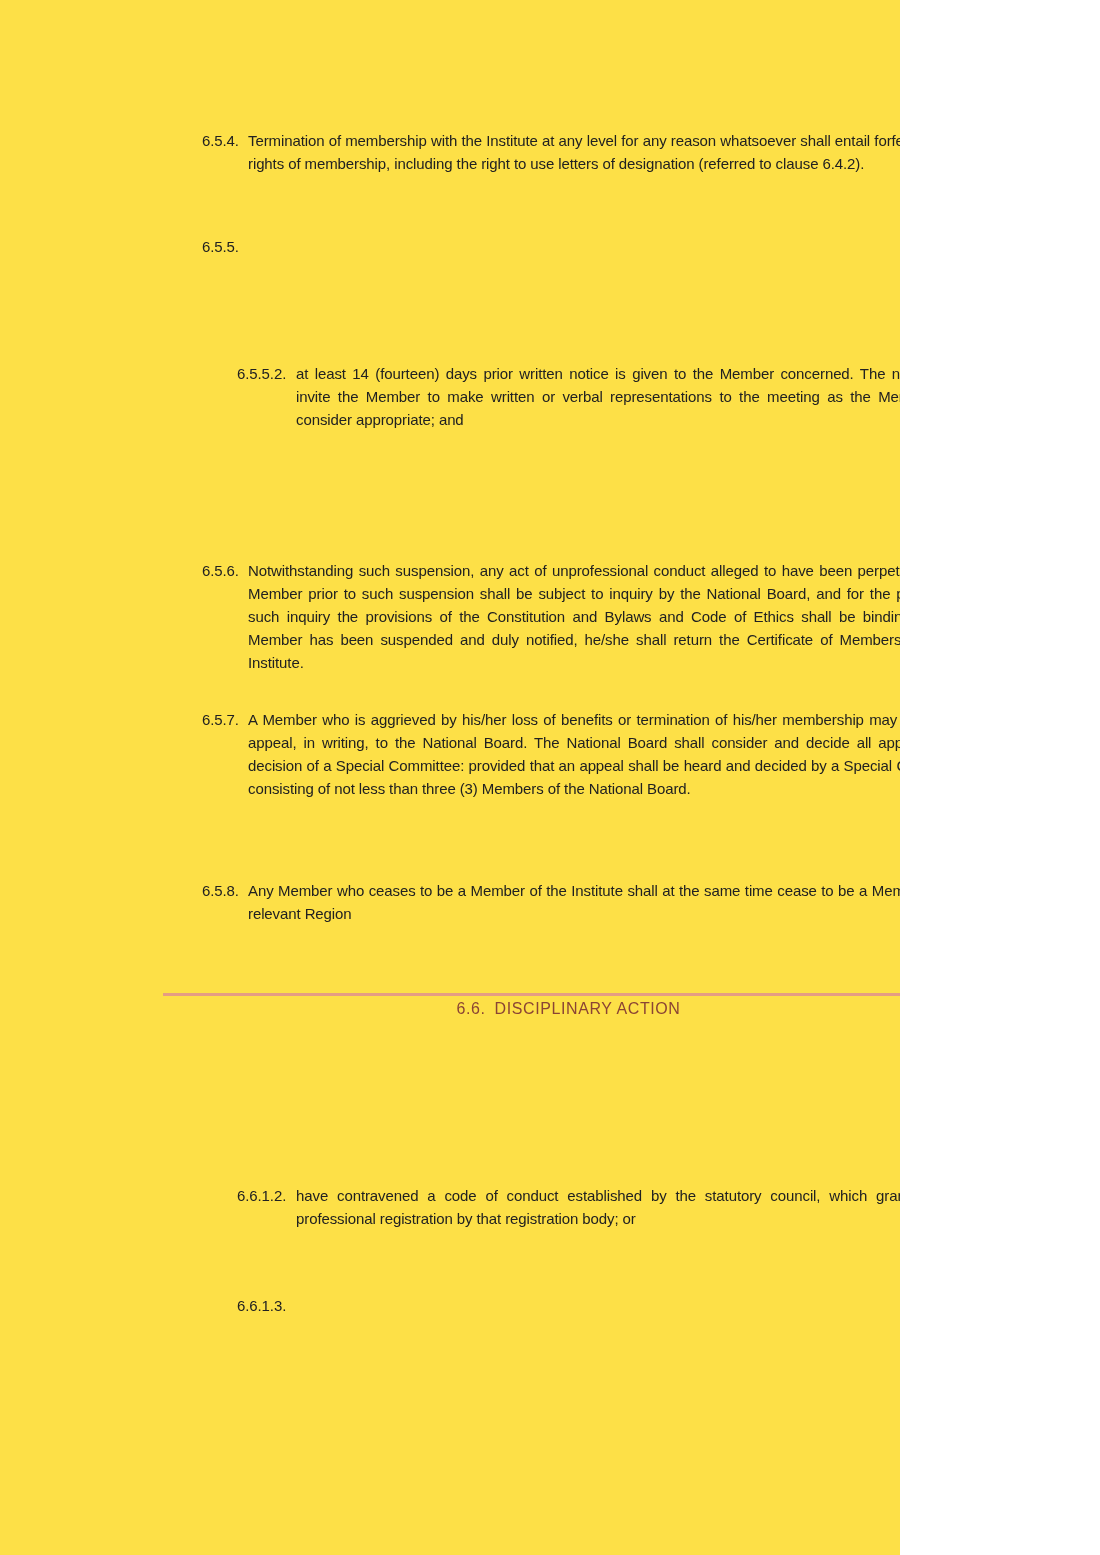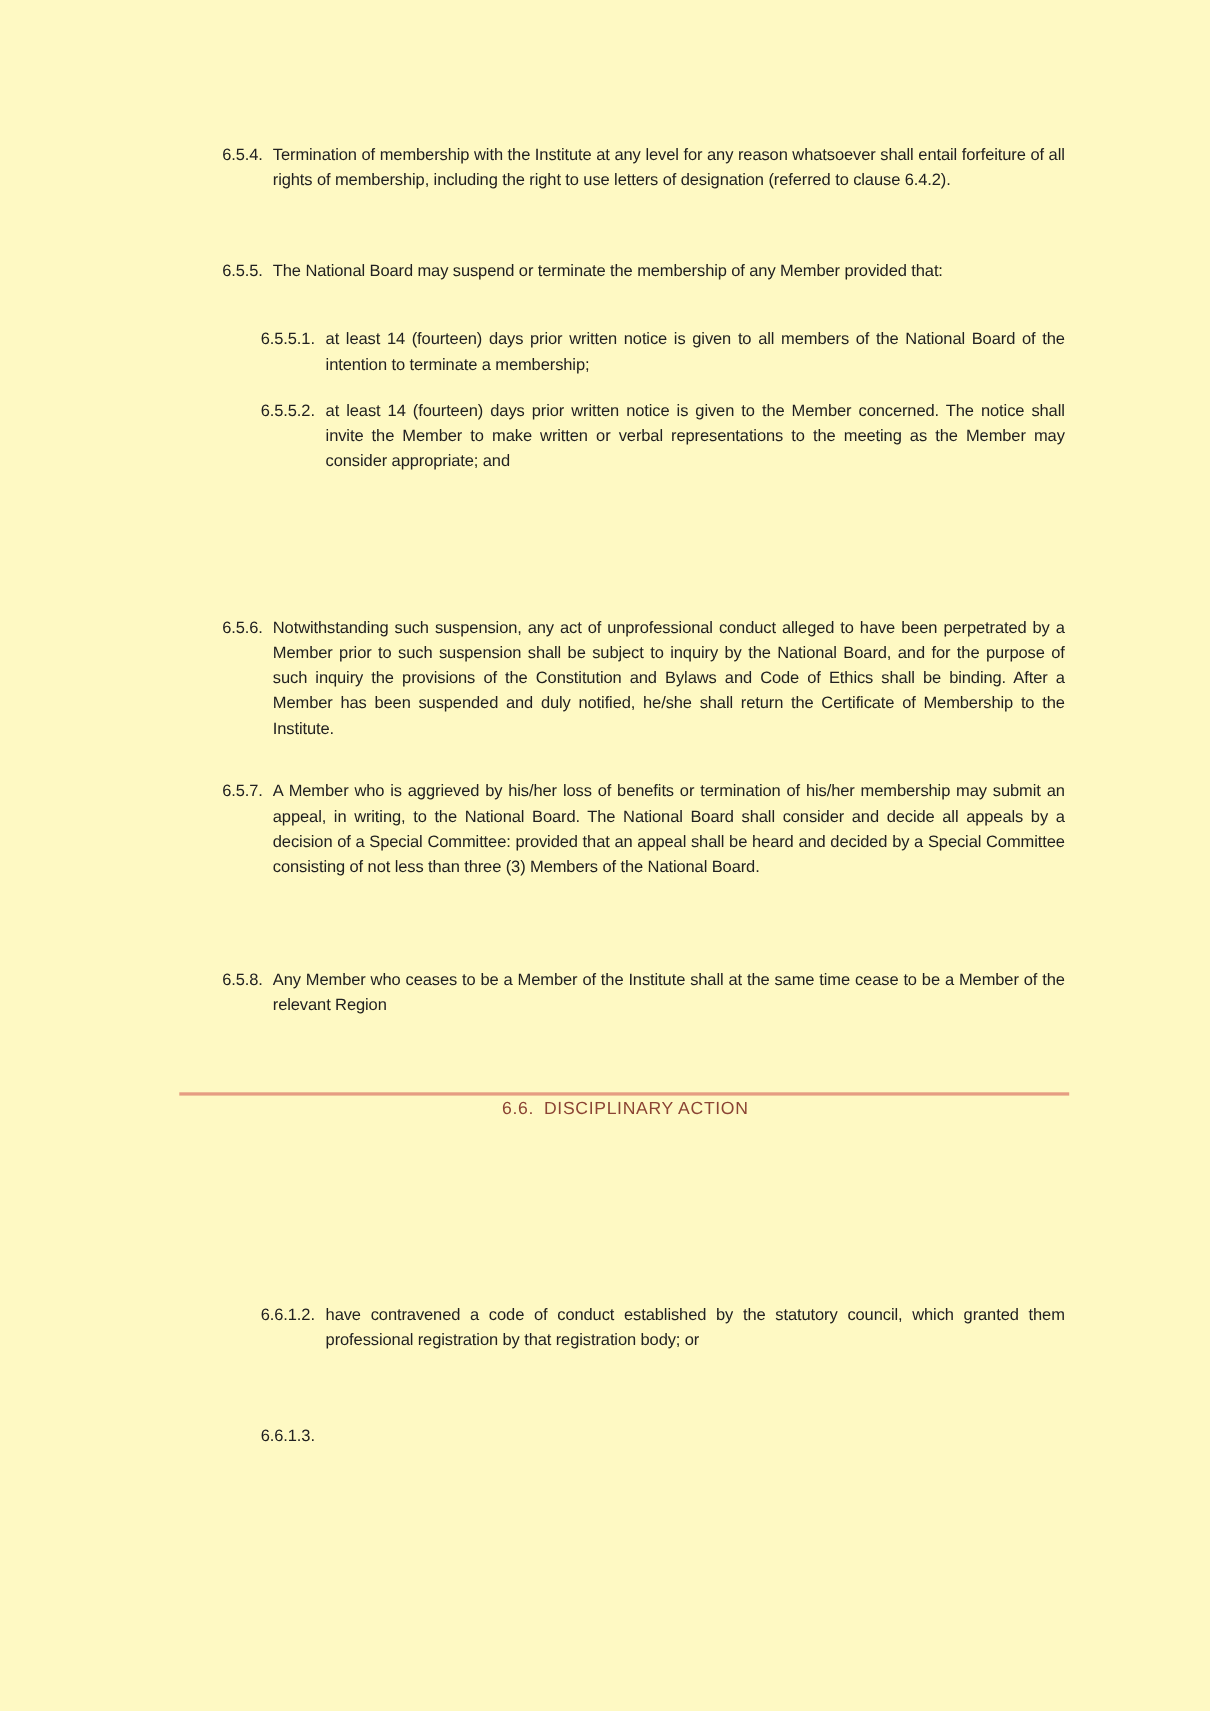--- a/index.html
+++ b/index.html
@@ -2,23 +2,23 @@
 <html><head>
 <meta charset="utf-8">
 <style>
   html, body {
     margin: 0;
     padding: 0;
     background: #ffffff;
   }
   #page {
     position: relative;
-    width: 1100px;
+    width: 900px;
     height: 1555px;
-    background: #fef9c3;
+    background: #fde047;
     font-family: "Liberation Sans", sans-serif;
     color: #212121;
     overflow: hidden;
   }
   .clause {
     position: absolute;
     box-sizing: border-box;
     text-align: justify;
     font-size: 15px;
     line-height: 23px;
@@ -81,27 +81,22 @@
 
 <div id="page">
 
   <div class="clause l1" style="top:129px">
     <span class="num">6.5.4.</span>
     <span class="txt">Termination of membership with the Institute at any level for any reason whatsoever shall entail forfeiture of all rights of membership, including the right to use letters of designation (referred to clause 6.4.2).</span>
   </div>
 
   <div class="clause l1" style="top:235px">
     <span class="num">6.5.5.</span>
-    <span class="txt">The National Board may suspend or terminate the membership of any Member provided that:</span>
   </div>
 
-  <div class="clause l2" style="top:297px">
-    <span class="num">6.5.5.1.</span>
-    <span class="txt">at least 14 (fourteen) days prior written notice is given to all members of the National Board of the intention to terminate a membership;</span>
-  </div>
 
   <div class="clause l2" style="top:362px">
     <span class="num">6.5.5.2.</span>
     <span class="txt">at least 14 (fourteen) days prior written notice is given to the Member concerned. The notice shall invite the Member to make written or verbal representations to the meeting as the Member may consider appropriate; and</span>
   </div>
 
 
   <div class="clause l1" style="top:559px">
     <span class="num">6.5.6.</span>
     <span class="txt">Notwithstanding such suspension, any act of unprofessional conduct alleged to have been perpetrated by a Member prior to such suspension shall be subject to inquiry by the National Board, and for the purpose of such inquiry the provisions of the Constitution and Bylaws and Code of Ethics shall be binding. After a Member has been suspended and duly notified, he/she shall return the Certificate of Membership to the Institute.</span>

